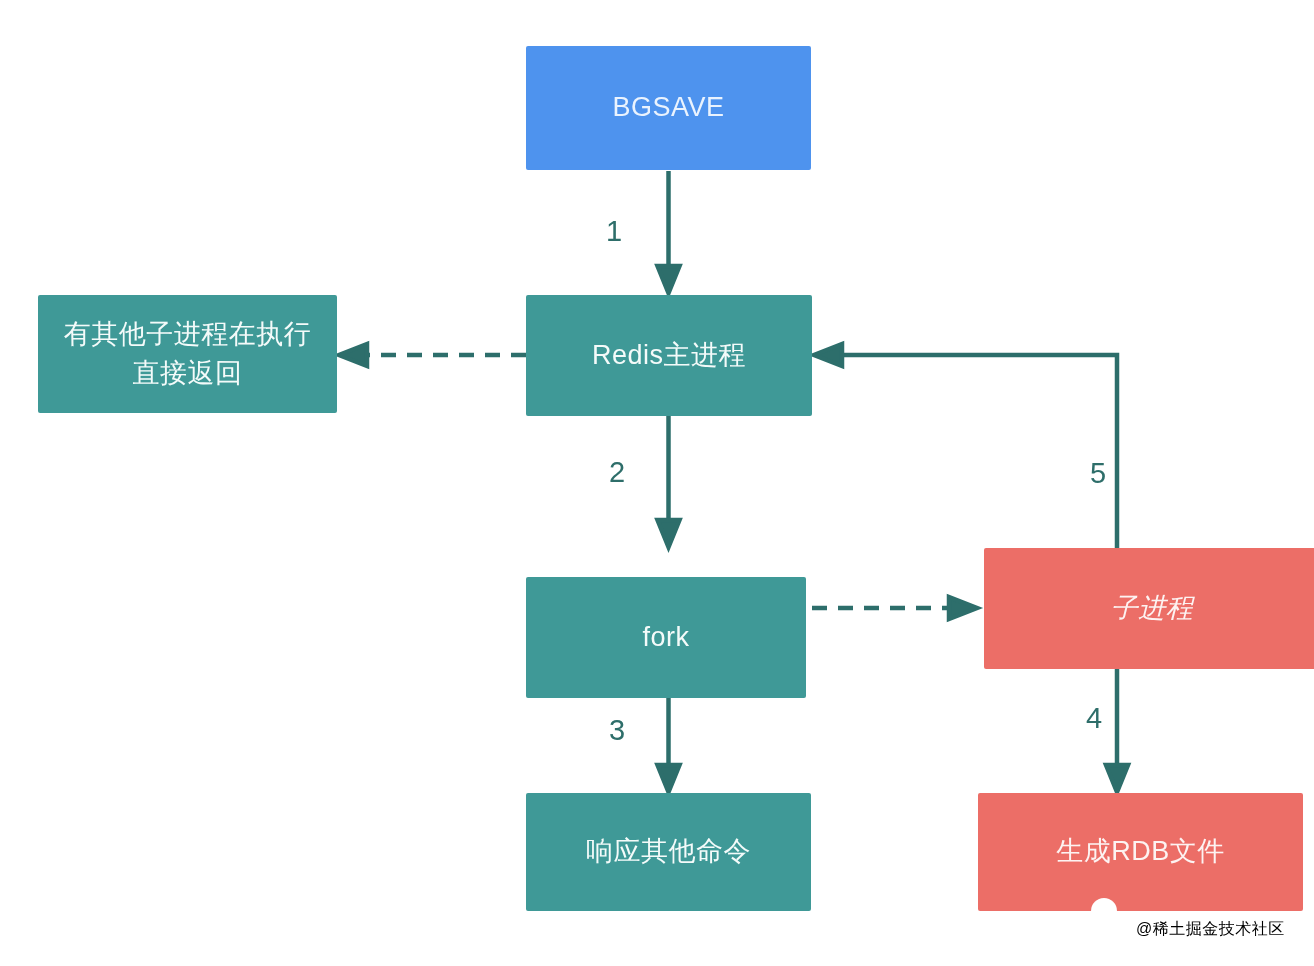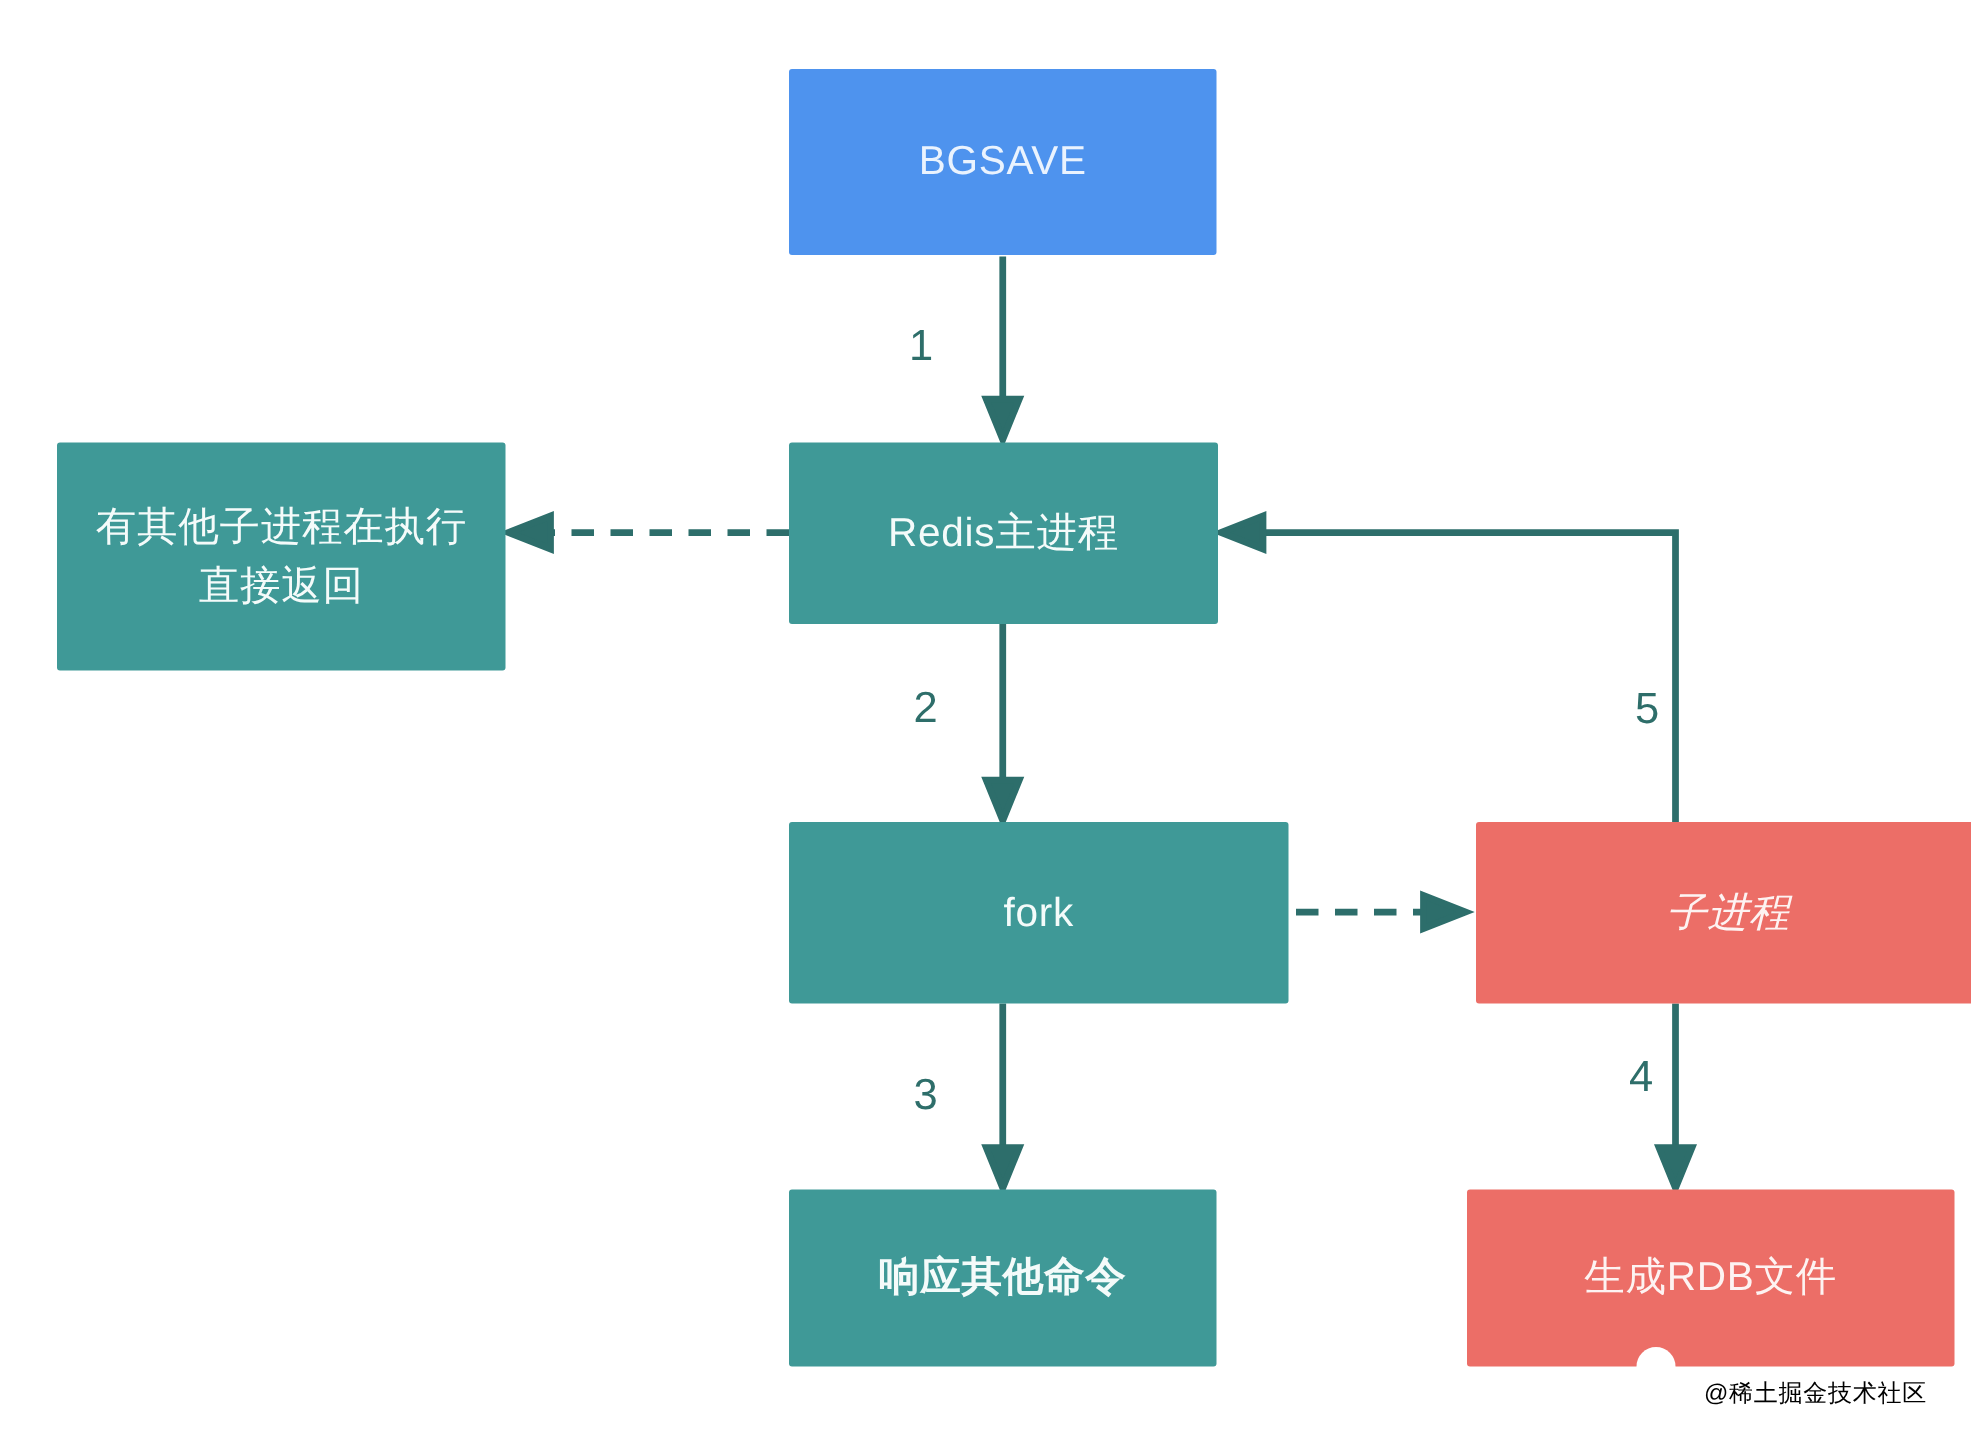--- a/index.html
+++ b/index.html
@@ -89,28 +89,28 @@
 
       <line x1="800" y1="608" x2="936" y2="608" fill="none" stroke-dasharray="15 11"></line>
       <polygon points="937,597 937,619 965,608"></polygon>
     </g>
   </svg>
 
   <div class="node blue" style="left:514px; top:46px; width:285px; height:124px;">BGSAVE</div>
 
   <div class="node teal" style="left:514px; top:295px; width:286px; height:121px;">Redis主进程</div>
 
-  <div class="node teal" style="left:26px; top:295px; width:299px; height:152px;">有其他子进程在执行
+  <div class="node teal" style="left:26px; top:295px; width:299px; height:118px;">有其他子进程在执行
 直接返回</div>
 
-  <div class="node teal" style="left:514px; top:548px; width:333px; height:121px;">fork</div>
+  <div class="node teal" style="left:514px; top:577px; width:280px; height:121px;">fork</div>
 
   <div class="node coral" style="left:972px; top:548px; width:336px; height:121px;font-style:italic;">子进程</div>
 
-  <div class="node teal" style="left:514px; top:793px; width:285px; height:118px;font-weight:bold;">响应其他命令</div>
+  <div class="node teal" style="left:514px; top:793px; width:285px; height:118px;">响应其他命令</div>
 
   <div class="node coral" style="left:966px; top:793px; width:325px; height:118px;">生成RDB文件</div>
 
   <div class="blob" style="left:1079px; top:898px; width:26px; height:26px;"></div>
 
   <div class="edge-label" style="left:582px; top:217px;">1</div>
   <div class="edge-label" style="left:585px; top:458px;">2</div>
   <div class="edge-label" style="left:585px; top:716px;">3</div>
   <div class="edge-label" style="left:1062px; top:704px;">4</div>
   <div class="edge-label" style="left:1066px; top:459px;">5</div>

